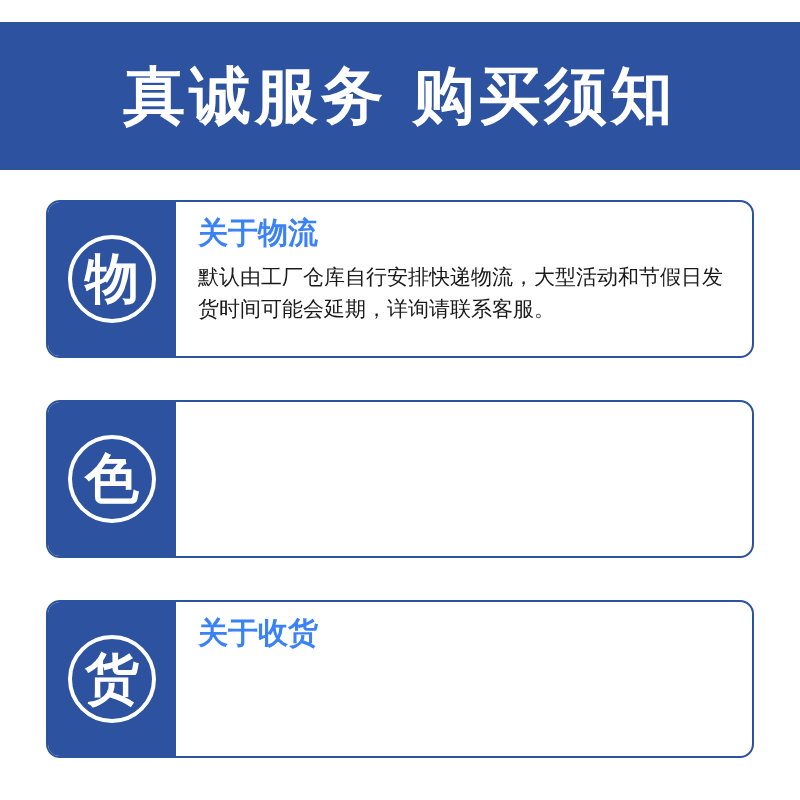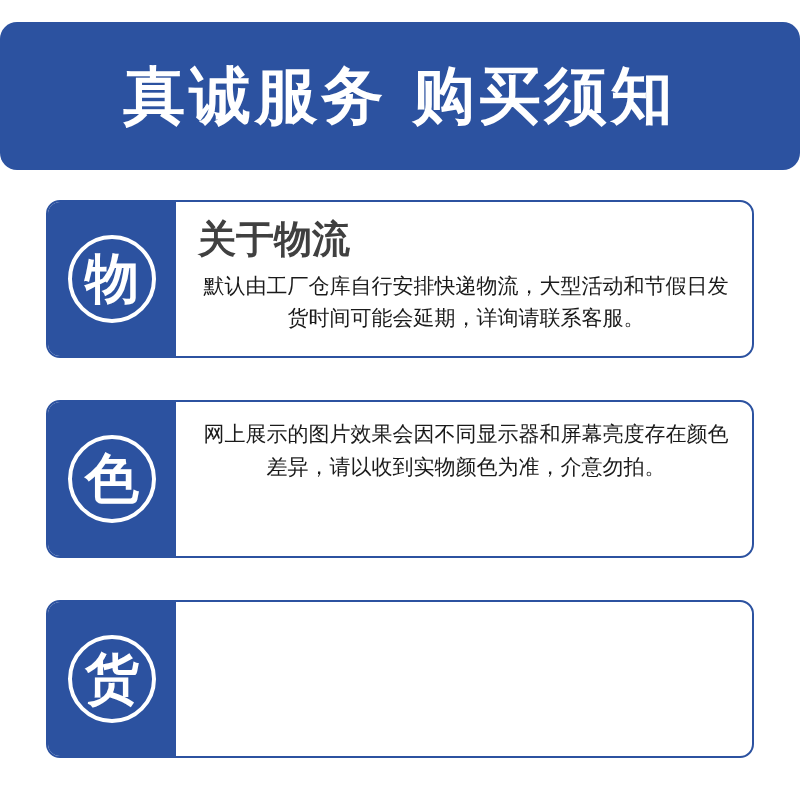--- a/index.html
+++ b/index.html
@@ -24,21 +24,20 @@
   .banner {
     position: absolute;
     left: 0;
     top: 22px;
     width: 800px;
     height: 148px;
     background: #2c52a0;
     display: flex;
     align-items: center;
     justify-content: center;
-    border-radius: 17px;
   }
   .banner-title {
     color: #ffffff;
     font-size: 62px;
     font-weight: bold;
     letter-spacing: 4px;
     line-height: 1;
     white-space: nowrap;
     font-family: "DejaVu Sans", "Liberation Sans", sans-serif;
   }
@@ -86,33 +85,32 @@
     font-weight: bold;
     line-height: 1;
     font-family: "DejaVu Sans", "Liberation Sans", sans-serif;
   }
   .card-body {
     flex: 1;
     padding: 16px 18px 10px 22px;
     box-sizing: border-box;
   }
   .card-title {
-    color: #404040;
-    font-size: 38px;
+    color: #3b82f6;
+    font-size: 30px;
     font-weight: bold;
     line-height: 1.15;
     margin-bottom: 8px;
-    font-family: Liberation Serif, serif;
+    font-family: Liberation Mono, monospace;
   }
   .card-text {
     color: #1a1a1a;
     font-size: 21px;
     line-height: 1.55;
     font-family: "DejaVu Sans", "Liberation Sans", sans-serif;
-    text-align: center;
   }
 </style>
 </head>
 <body>
 
 <div class="page">
 
   <div class="banner">
     <div class="banner-title">真诚服务 购买须知</div>
   </div>
@@ -131,28 +129,28 @@
       </div>
     </div>
 
     <div class="card">
       <div class="card-badge">
         <div class="badge-circle">
           <span class="badge-char">色</span>
         </div>
       </div>
       <div class="card-body">
-        <div class="card-text">网上展示的图片效果会因不同显示器和屏幕亮度存在颜色差异，请以收到实物颜色为准，介意勿拍。</div>
       </div>
     </div>
 
     <div class="card">
       <div class="card-badge">
         <div class="badge-circle">
           <span class="badge-char">货</span>
         </div>
       </div>
       <div class="card-body">
+        <div class="card-title">关于收货</div>
       </div>
     </div>
 
   </div>
 </div>
 
 </body></html>

